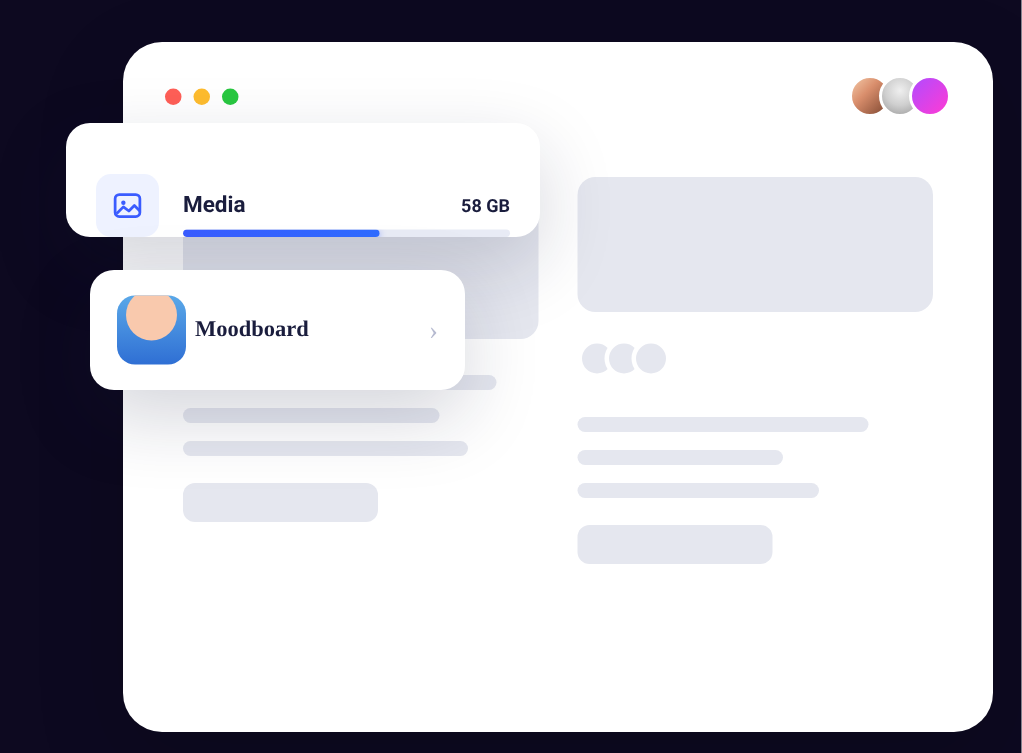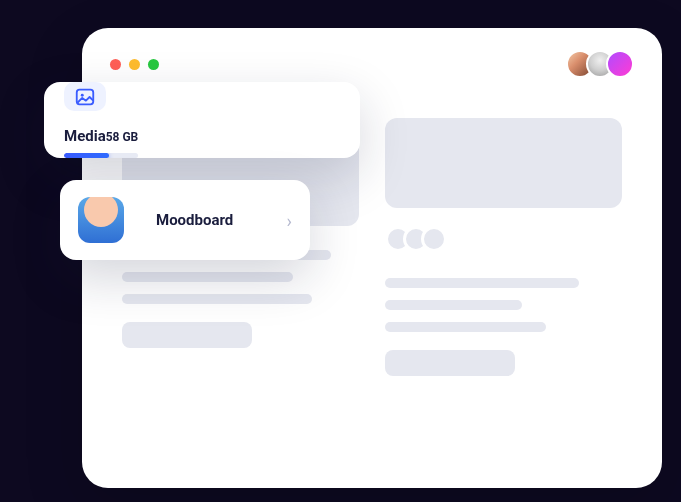--- a/index.html
+++ b/index.html
@@ -81,45 +81,45 @@
     border-radius:16px;
     box-shadow: 0 18px 50px rgba(23, 26, 60, 0.18);
   }
 
   .media-card {
     left: 44px;
     top: 82px;
     width: 316px;
     height: 76px;
     display:flex;
-    align-items:flex-start;
+    align-items:flex-end;
     padding: 0 20px;
     gap:16px;
-    flex-direction:column;
   }
   .media-icon-wrap {
     width:42px;height:42px;border-radius:10px;background:#eef2ff;
     display:flex;align-items:center;justify-content:center;
   }
   .media-info { flex:1; }
   .media-row { display:flex; justify-content:space-between; align-items:baseline; margin-bottom:8px;}
   .media-title { font-size:15px; font-weight:700; color:#1a1d3d; }
   .media-size { font-size:12px; font-weight:700; color:#1a1d3d; }
   .progress-track { width:100%; height:5px; background:#e8ebf5; border-radius:3px; overflow:hidden;}
   .progress-fill { height:100%; background:linear-gradient(90deg,#3a5cff,#2f6bff); width:60%; border-radius:3px; box-shadow:0 1px 4px rgba(58,92,255,0.5);}
 
   .mood-card {
     left: 60px;
     top: 180px;
     width: 250px;
     height: 80px;
     display:flex;
     align-items:center;
     padding: 0 18px;
-    gap:32px;
+    gap:6px;
+    font-family:Liberation Serif, serif;
   }
   .mood-icon {
     width:46px;height:46px;border-radius:12px;
     background:linear-gradient(180deg,#5aa8e8 0%,#2f6fd4 100%);
     position:relative; overflow:hidden;
   }
   .mood-icon::after{
     content:"";
     position:absolute;
     width:34px;height:34px;border-radius:50%;

